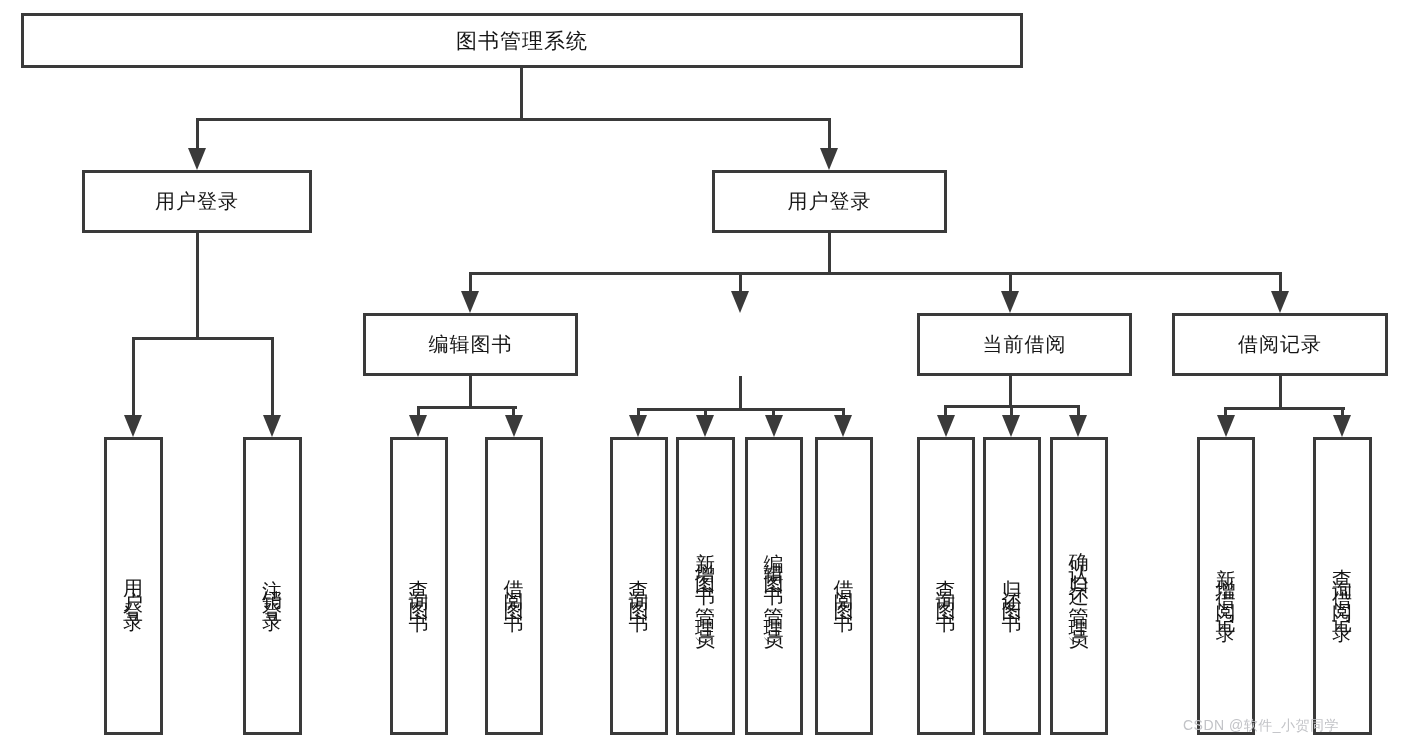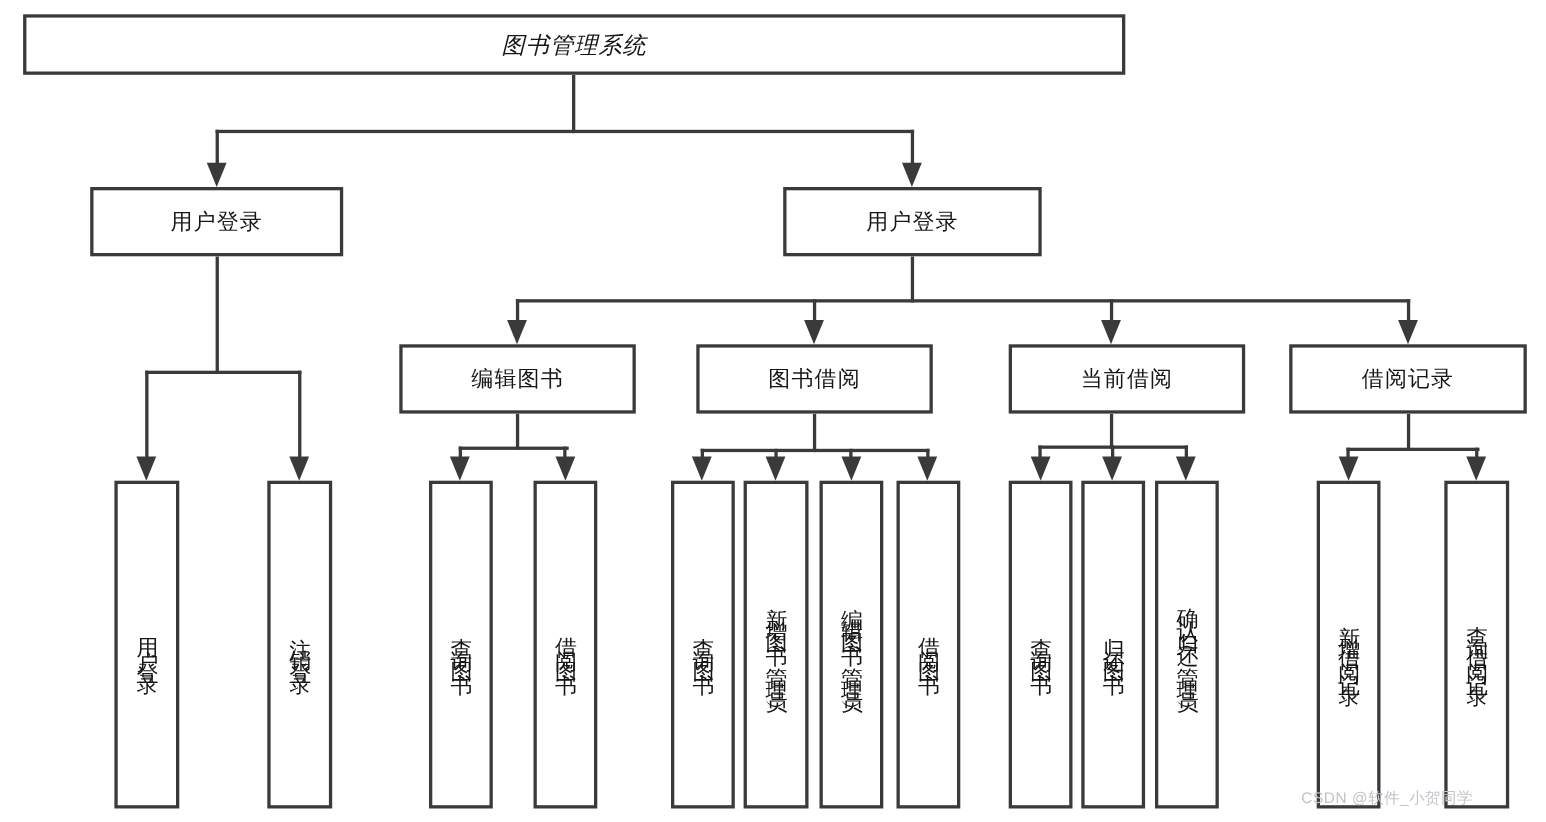--- a/index.html
+++ b/index.html
@@ -59,21 +59,21 @@
     color:var(--wm);
     z-index:3;
     white-space:nowrap;
   }
 </style>
 </head>
 <body>
 
 <div class="canvas">
 
-  <div class="box hbox root" style="left:21px;top:13px;width:1002px;height:55px;font-style:italic;">图书管理系统</div>
+  <div class="box hbox root" style="left:21px;top:13px;width:1002px;height:55px;">图书管理系统</div>
 
   <div>
     <div class="line" style="left:520px;top:68px;width:3px;height:53px;"></div>
     <div class="line" style="left:196px;top:118px;width:635px;height:3px;"></div>
     <div class="line" style="left:196px;top:118px;width:3px;height:32px;"></div>
     <div class="arrowhead" style="left:188px;top:148px;"></div>
     <div class="line" style="left:828px;top:118px;width:3px;height:32px;"></div>
     <div class="arrowhead" style="left:820px;top:148px;"></div>
   </div>
 
@@ -96,21 +96,20 @@
     <div class="arrowhead" style="left:461px;top:291px;"></div>
     <div class="line" style="left:739px;top:272px;width:3px;height:21px;"></div>
     <div class="arrowhead" style="left:731px;top:291px;"></div>
     <div class="line" style="left:1009px;top:272px;width:3px;height:21px;"></div>
     <div class="arrowhead" style="left:1001px;top:291px;"></div>
     <div class="line" style="left:1279px;top:272px;width:3px;height:21px;"></div>
     <div class="arrowhead" style="left:1271px;top:291px;"></div>
   </div>
 
   <div class="box hbox" style="left:363px;top:313px;width:215px;height:63px;">编辑图书</div>
-  <div class="box hbox" style="left:633px;top:313px;width:215px;height:63px;">图书借阅</div>
   <div class="box hbox" style="left:903px;top:313px;width:215px;height:63px;margin-left:14px;">当前借阅</div>
   <div class="box hbox" style="left:1172px;top:313px;width:216px;height:63px;">借阅记录</div>
 
   <div>
     <div class="line" style="left:469px;top:376px;width:3px;height:33px;"></div>
     <div class="line" style="left:417px;top:406px;width:100px;height:3px;"></div>
     <div class="line" style="left:417px;top:406px;width:3px;height:11px;"></div>
     <div class="arrowhead" style="left:409px;top:415px;"></div>
     <div class="line" style="left:512px;top:406px;width:3px;height:11px;"></div>
     <div class="arrowhead" style="left:505px;top:415px;"></div>

